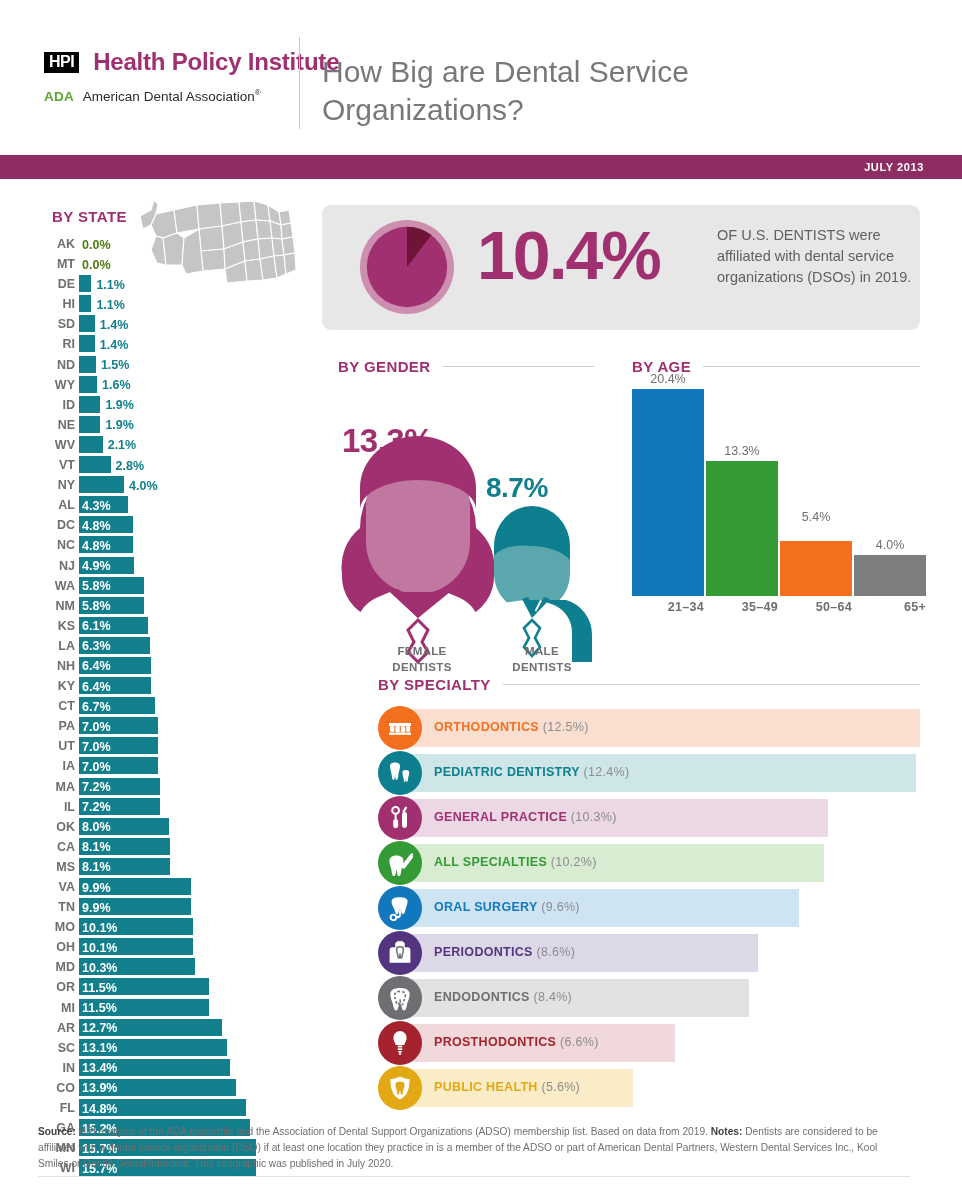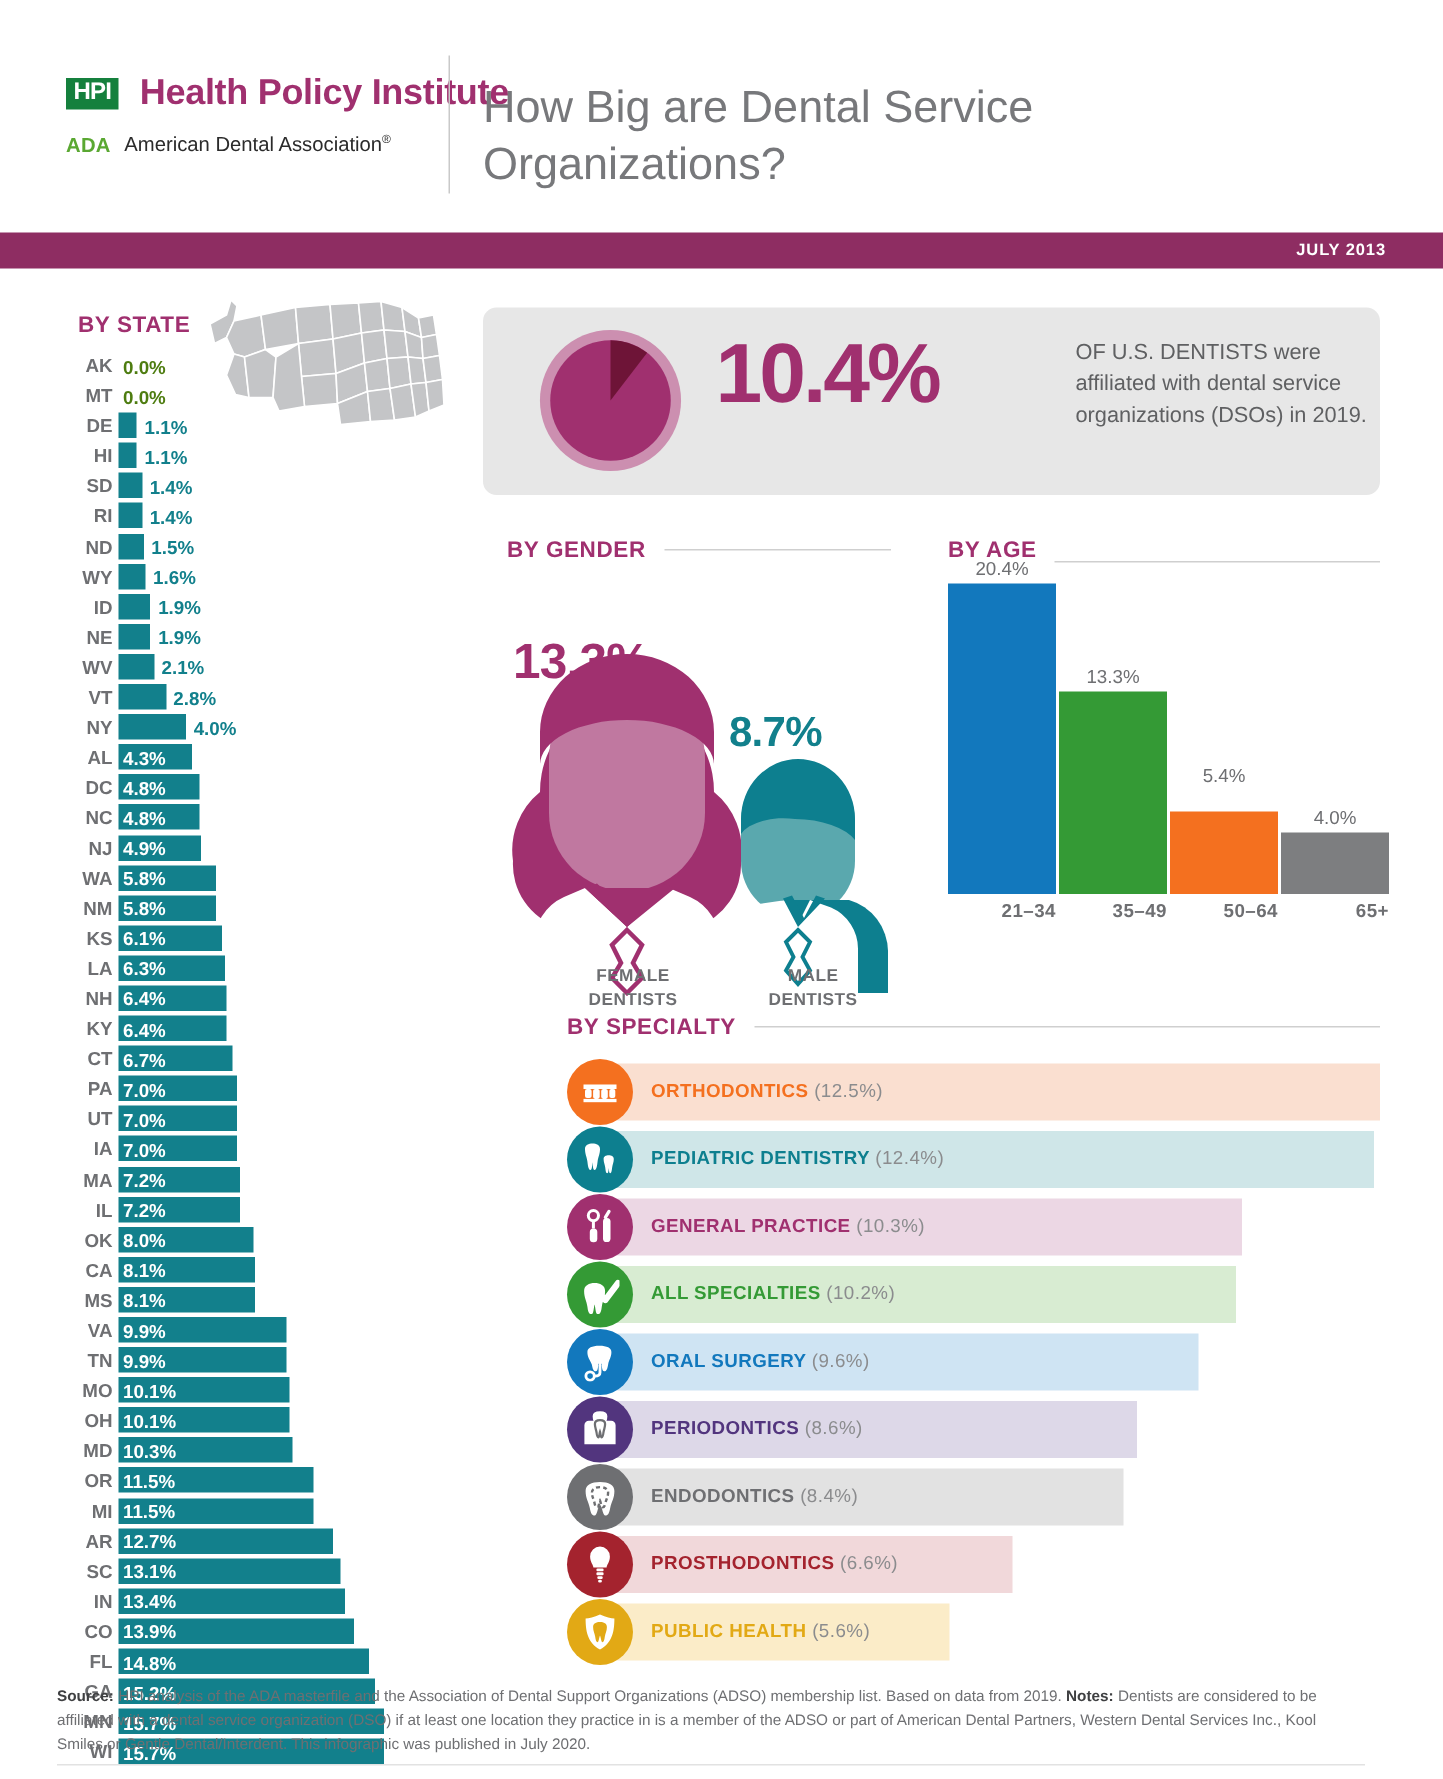--- a/index.html
+++ b/index.html
@@ -8,21 +8,21 @@
     background:#ffffff;
     font-family:"Liberation Sans", sans-serif;
     color:#58595b;
     overflow:hidden;
     position:relative;
   }
   
   .header{position:absolute;left:0;top:0;width:962px;height:155px;}
   .hpi-logo{position:absolute;left:44px;top:48px;display:flex;align-items:center;}
   .hpi-mark{
-    background:#15803d;color:#fff;font-weight:bold;font-size:16px;
+    background:#000000;color:#fff;font-weight:bold;font-size:16px;
     letter-spacing:-0.5px;padding:2px 5px 3px 5px;line-height:1;
   }
   .hpi-name{
     margin-left:14px;color:#a0306f;font-size:24px;font-weight:bold;letter-spacing:-0.2px;
   }
   .ada-line{position:absolute;left:44px;top:88px;display:flex;align-items:baseline;}
   .ada-mark{color:#5aa832;font-weight:bold;font-size:13.5px;letter-spacing:0.2px;}
   .ada-name{margin-left:9px;color:#2b2b2b;font-size:13.5px;}
   .ada-reg{font-size:8px;vertical-align:super;}
   .header-rule{position:absolute;left:299px;top:37px;width:1px;height:92px;background:#c9c9c9;}
@@ -63,42 +63,42 @@
   .state-val.outside{color:#12808c;}
   .state-val.zero{color:#4d7c0f;left:82px;}
   
   .hero{
     position:absolute;left:322px;top:205px;width:598px;height:125px;
     background:#e7e7e7;border-radius:9px;
   }
   .hero-pie{position:absolute;left:36px;top:13px;}
   .hero-num{
     position:absolute;left:155px;top:16px;
-    font-size:56px;font-weight:bold;color:#a0306f;letter-spacing:-2px;line-height:1;
+    font-size:68px;font-weight:bold;color:#a0306f;letter-spacing:-2px;line-height:1;
   }
   .hero-text{
     position:absolute;left:395px;top:20px;width:195px;
     font-size:14.5px;color:#5f6062;line-height:1.45;
   }
   
   .gender-panel{position:absolute;left:338px;top:358px;width:272px;}
   .gender-head{width:256px;}
   .gender-figs{position:absolute;left:-10px;top:30px;}
   .g-pct{position:absolute;font-weight:bold;letter-spacing:-0.5px;}
   .g-pct.female{left:14px;top:34px;font-size:33px;color:#a0306f;}
   .g-pct.male{left:158px;top:84px;font-size:28px;color:#12808c;}
   .g-cap{
     position:absolute;top:256px;font-size:11.5px;font-weight:bold;color:#6e6f72;
     text-align:center;line-height:1.35;letter-spacing:0.3px;
   }
   .g-cap.female{left:24px;width:140px;}
   .g-cap.male{left:156px;width:116px;}
   
   .age-panel{position:absolute;left:632px;top:358px;width:288px;}
-  .age-head{width:288px;align-items:flex-end;}
+  .age-head{width:288px;}
   .age-plot{position:absolute;left:0;top:28px;width:288px;height:228px;}
   .age-bar-wrap{position:absolute;bottom:18px;}
   .age-bar{position:absolute;bottom:0;width:72px;}
   .age-lbl{
     position:absolute;bottom:-18px;width:72px;text-align:right;
     font-size:12.5px;font-weight:bold;color:#6e6f72;letter-spacing:0.3px;
   }
   .age-val{
     position:absolute;width:72px;text-align:center;
     font-size:12.5px;color:#6e6f72;

